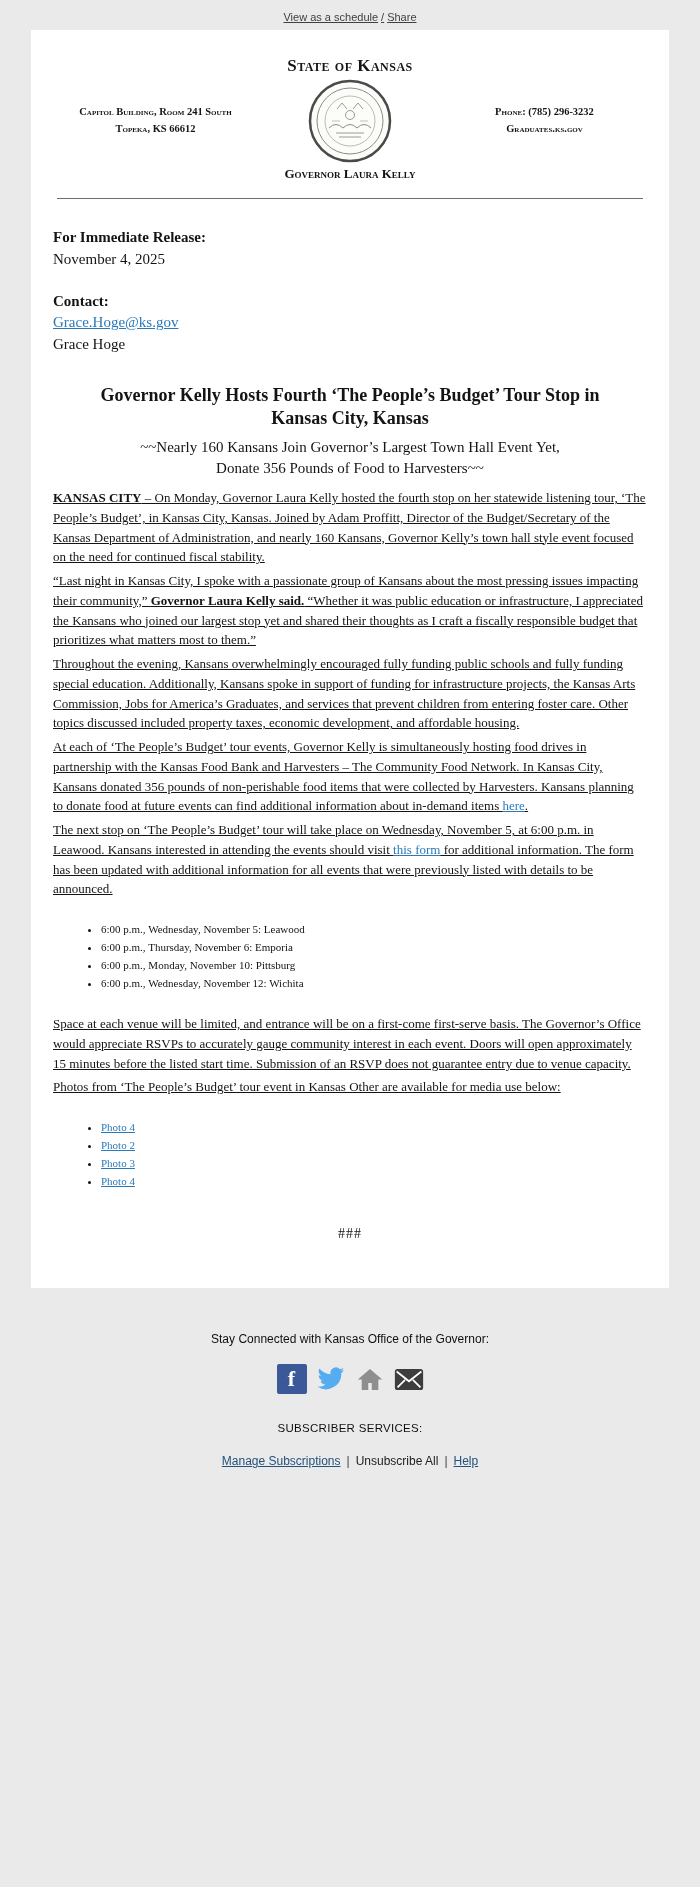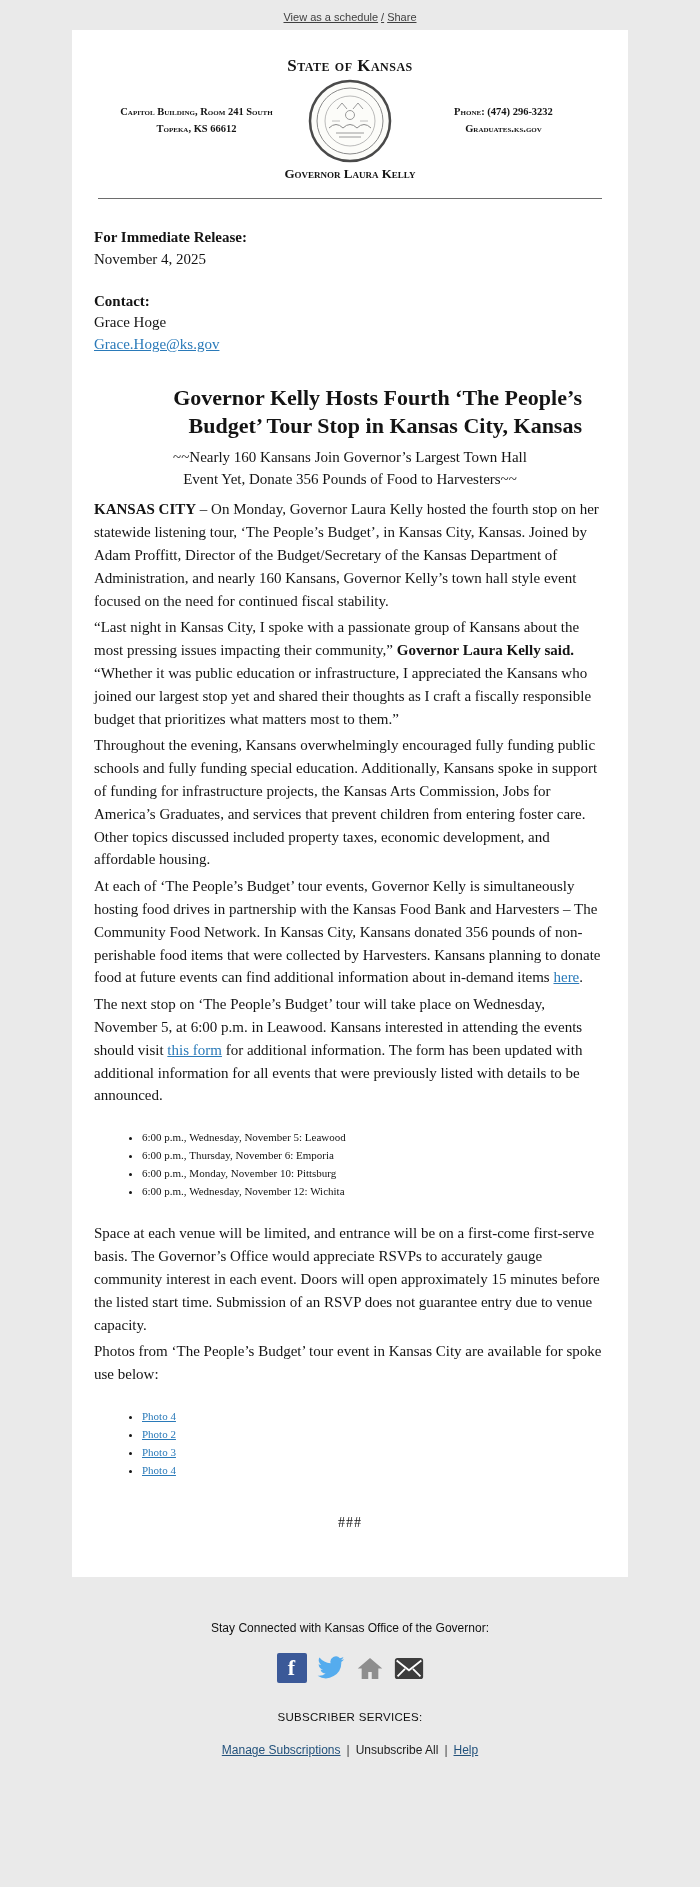--- a/index.html
+++ b/index.html
@@ -22,21 +22,21 @@
   }
   .top-bar a, .top-bar .sep {
     color: #3f3f3f;
     text-decoration: underline;
     cursor: pointer;
   }
   .top-bar .sep { margin: 0 3px; }
 
   
   .card {
-    width: 556px;
+    width: 638px;
     margin: 0 auto;
     background: #ffffff;
     padding: 26px 22px 42px;
   }
 
   
   .letterhead { text-align: center; }
   .state-name {
     font-variant: small-caps;
     font-weight: bold;
@@ -77,35 +77,35 @@
   .release .gap { height: 20px; }
   .bold { font-weight: bold; }
   a.link {
     color: #2a7ab9;
     text-decoration: underline;
     cursor: pointer;
   }
 
   
   h1.headline {
-    font-size: 22px;
-    font-weight: bold;
-    text-align: right;
+    font-size: 18px;
+    font-weight: bold;
+    text-align: center;
     line-height: 1.3;
     margin: 28px 24px 6px;
   }
   .subhead {
     text-align: center;
     font-size: 15px;
     line-height: 1.45;
     margin: 0 64px 8px;
   }
 
   
-  .para { font-size: 15px; line-height: 1.52; margin: 4px 0; }
+  .para { font-size: 13px; line-height: 1.52; margin: 4px 0; text-decoration: underline; }
   ul.bullets {
     margin: 22px 0;
     padding-left: 48px;
     font-size: 11px;
     line-height: 1.55;
   }
   ul.bullets li { margin: 1px 0; }
   .end-marker {
     text-align: center;
     font-size: 14px;
@@ -172,35 +172,35 @@
           <circle cx="43" cy="43" r="33" fill="none" stroke="#8a8a8a" stroke-width="1"></circle>
           <circle cx="43" cy="43" r="25" fill="none" stroke="#a8a8a8" stroke-width="0.8"></circle>
           <path d="M22 50 q7 -7 14 0 q7 -7 14 0 q7 -7 14 0" stroke="#8a8a8a" stroke-width="1" fill="none"></path>
           <path d="M30 31 l5 -6 5 6 M46 31 l5 -6 5 6" stroke="#9a9a9a" stroke-width="1" fill="none"></path>
           <circle cx="43" cy="37" r="4.5" fill="none" stroke="#9a9a9a" stroke-width="1"></circle>
           <path d="M29 55 h28 M32 59 h22" stroke="#9a9a9a" stroke-width="1"></path>
           <path d="M25 43 h8 M53 43 h8" stroke="#b0b0b0" stroke-width="0.8"></path>
         </svg>
       </div>
       <div class="lh-col">
-        <div>Phone: (474) 296-3232</div>
+        <div>Phone: (785) 296-3232</div>
         <div>Graduates.ks.gov</div>
       </div>
     </div>
     <div class="governor-name">Governor Laura Kelly</div>
     <hr>
   </div>
 
   <div class="release">
     <p class="bold">For Immediate Release:</p>
     <p>November 4, 2025</p>
     <div class="gap"></div>
     <p class="bold">Contact:</p>
+    <p><a class="link">Grace.Hoge@ks.gov</a></p>
     <p>Grace Hoge</p>
-    <p><a class="link">Grace.Hoge@ks.gov</a></p>
   </div>
 
   <h1 class="headline">Governor Kelly Hosts Fourth ‘The People’s Budget’ Tour Stop in Kansas City, Kansas</h1>
   <div class="subhead">~~Nearly 160 Kansans Join Governor’s Largest Town Hall Event Yet, Donate 356 Pounds of Food to Harvesters~~</div>
 
   <p class="para"><span class="bold">KANSAS CITY</span><span> – On Monday, Governor Laura Kelly hosted the fourth stop on her statewide listening tour, ‘The People’s Budget’, in Kansas City, Kansas. Joined by Adam Proffitt, Director of the Budget/Secretary of the Kansas Department of Administration, and nearly 160 Kansans, Governor Kelly’s town hall style event focused on the need for continued fiscal stability.</span></p>
 
   <p class="para"><span>“Last night in Kansas City, I spoke with a passionate group of Kansans about the most pressing issues impacting their community,” </span><span class="bold">Governor Laura Kelly said.</span><span> “Whether it was public education or infrastructure, I appreciated the Kansans who joined our largest stop yet and shared their thoughts as I craft a fiscally responsible budget that prioritizes what matters most to them.”</span></p>
 
   <p class="para">Throughout the evening, Kansans overwhelmingly encouraged fully funding public schools and fully funding special education. Additionally, Kansans spoke in support of funding for infrastructure projects, the Kansas Arts Commission, Jobs for America’s Graduates, and services that prevent children from entering foster care. Other topics discussed included property taxes, economic development, and affordable housing.</p>
@@ -212,21 +212,21 @@
 
   <ul class="bullets">
     <li>6:00 p.m., Wednesday, November 5: Leawood</li>
     <li>6:00 p.m., Thursday, November 6: Emporia</li>
     <li>6:00 p.m., Monday, November 10: Pittsburg</li>
     <li>6:00 p.m., Wednesday, November 12: Wichita</li>
   </ul>
 
   <p class="para">Space at each venue will be limited, and entrance will be on a first-come first-serve basis. The Governor’s Office would appreciate RSVPs to accurately gauge community interest in each event. Doors will open approximately 15 minutes before the listed start time. Submission of an RSVP does not guarantee entry due to venue capacity.</p>
 
-  <p class="para">Photos from ‘The People’s Budget’ tour event in Kansas City are available for spoke use below:</p>
+  <p class="para">Photos from ‘The People’s Budget’ tour event in Kansas Other are available for media use below:</p>
 
   <ul class="bullets">
     <li><a class="link">Photo 4</a></li>
     <li><a class="link">Photo 2</a></li>
     <li><a class="link">Photo 3</a></li>
     <li><a class="link">Photo 4</a></li>
   </ul>
 
   <div class="end-marker">###</div>
 

